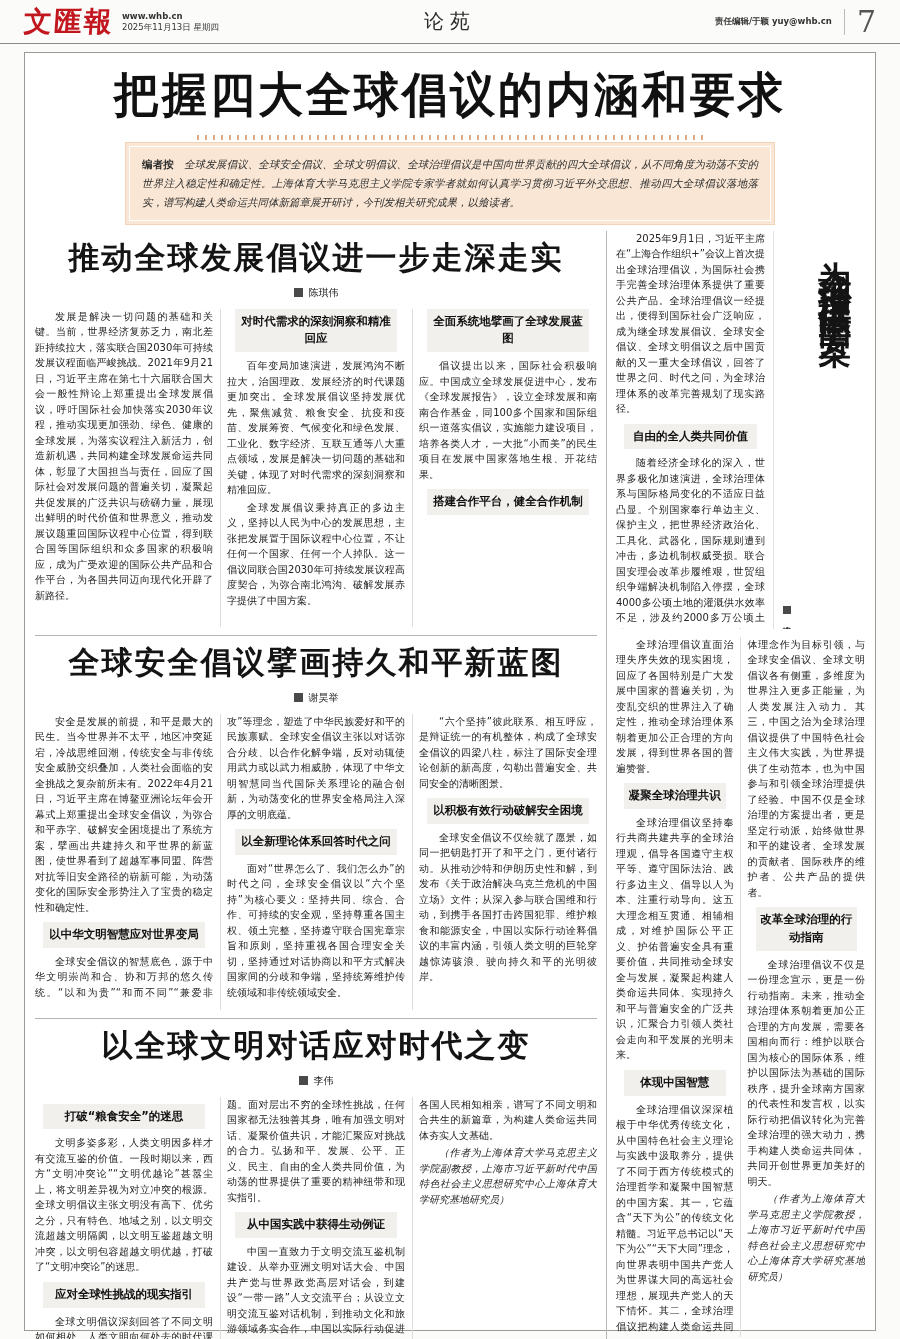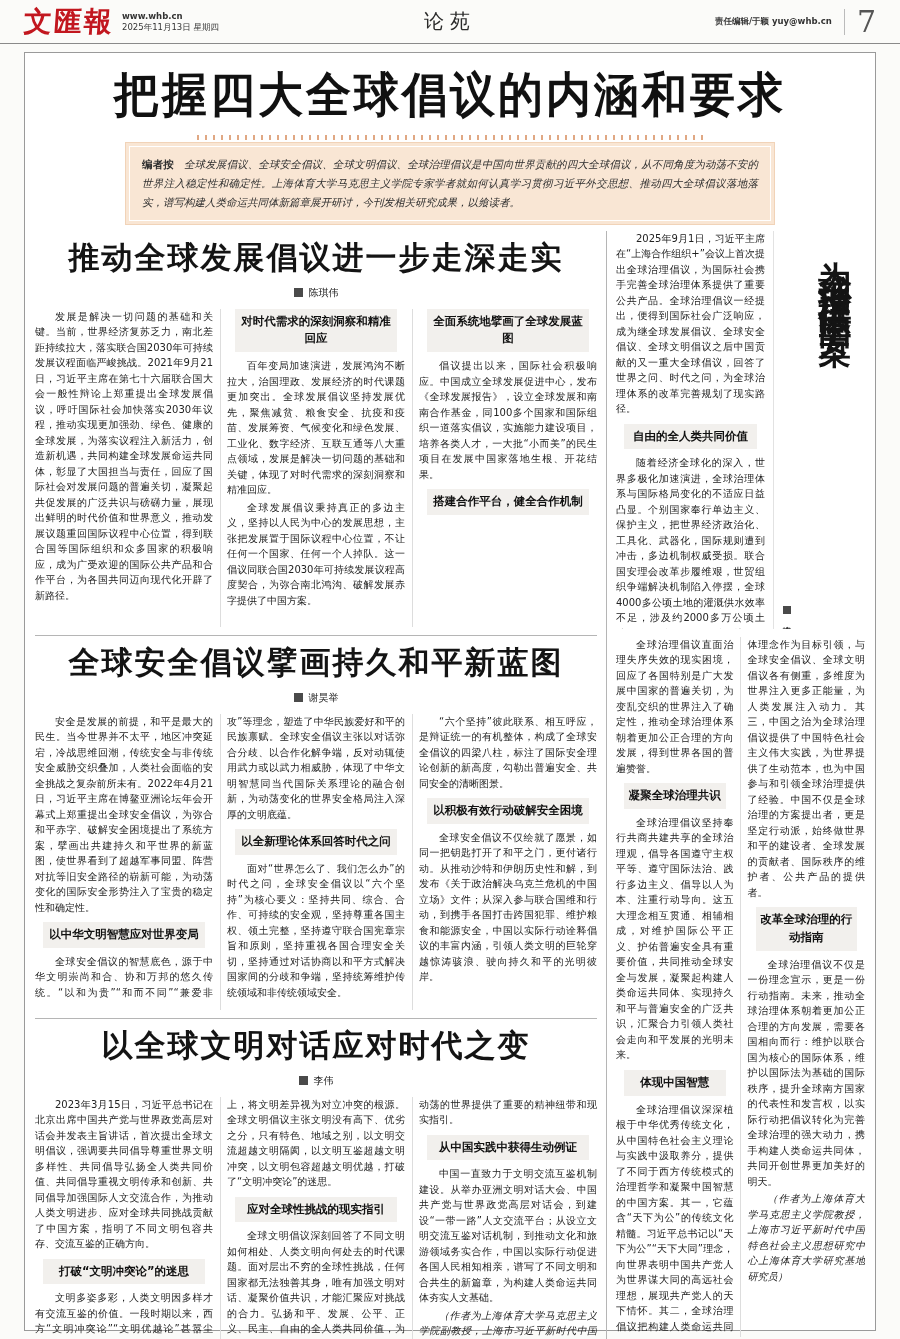--- a/index.html
+++ b/index.html
@@ -144,22 +144,21 @@
             <p class="para">全球安全倡议不仅绘就了愿景，如同一把钥匙打开了和平之门，更付诸行动。从推动沙特和伊朗历史性和解，到发布《关于政治解决乌克兰危机的中国立场》文件；从深入参与联合国维和行动，到携手各国打击跨国犯罪、维护粮食和能源安全，中国以实际行动诠释倡议的丰富内涵，引领人类文明的巨轮穿越惊涛骇浪、驶向持久和平的光明彼岸。</p>
           </div>
       </div>
 
       <div class="article">
         <h2 class="article-title t-xl">以全球文明对话应对时代之变</h2>
         <div class="byline">
           <span class="sq"></span><span>李伟</span>
         </div>
         <div id="a3-text" class="article-cols cols-3">
-            <p class="para">2023年3月15日，习近平总书记在北京出席中国共产党与世界政党高层对话会并发表主旨讲话，首次提出全球文明倡议，强调要共同倡导尊重世界文明多样性、共同倡导弘扬全人类共同价值、共同倡导重视文明传承和创新、共同倡导加强国际人文交流合作，为推动人类文明进步、应对全球共同挑战贡献了中国方案，指明了不同文明包容共存、交流互鉴的正确方向。</p>
-            <h4 class="subhead">打破“文明冲突论”的迷思</h4>
+            <h4 class="subhead">打破“粮食安全”的迷思</h4>
             <p class="para">文明多姿多彩，人类文明因多样才有交流互鉴的价值。一段时期以来，西方“文明冲突论”“文明优越论”甚嚣尘上，将文明差异视为对立冲突的根源。全球文明倡议主张文明没有高下、优劣之分，只有特色、地域之别，以文明交流超越文明隔阂，以文明互鉴超越文明冲突，以文明包容超越文明优越，打破了“文明冲突论”的迷思。</p>
             <h4 class="subhead">应对全球性挑战的现实指引</h4>
             <p class="para">全球文明倡议深刻回答了不同文明如何相处、人类文明向何处去的时代课题。面对层出不穷的全球性挑战，任何国家都无法独善其身，唯有加强文明对话、凝聚价值共识，才能汇聚应对挑战的合力。弘扬和平、发展、公平、正义、民主、自由的全人类共同价值，为动荡的世界提供了重要的精神纽带和现实指引。</p>
             <h4 class="subhead">从中国实践中获得生动例证</h4>
             <p class="para">中国一直致力于文明交流互鉴机制建设。从举办亚洲文明对话大会、中国共产党与世界政党高层对话会，到建设“一带一路”人文交流平台；从设立文明交流互鉴对话机制，到推动文化和旅游领域务实合作，中国以实际行动促进各国人民相知相亲，谱写了不同文明和合共生的新篇章，为构建人类命运共同体夯实人文基础。</p>
             <p class="credit">（作者为上海体育大学马克思主义学院副教授，上海市习近平新时代中国特色社会主义思想研究中心上海体育大学研究基地研究员）</p>
           </div>
       </div>
 
     </div>

